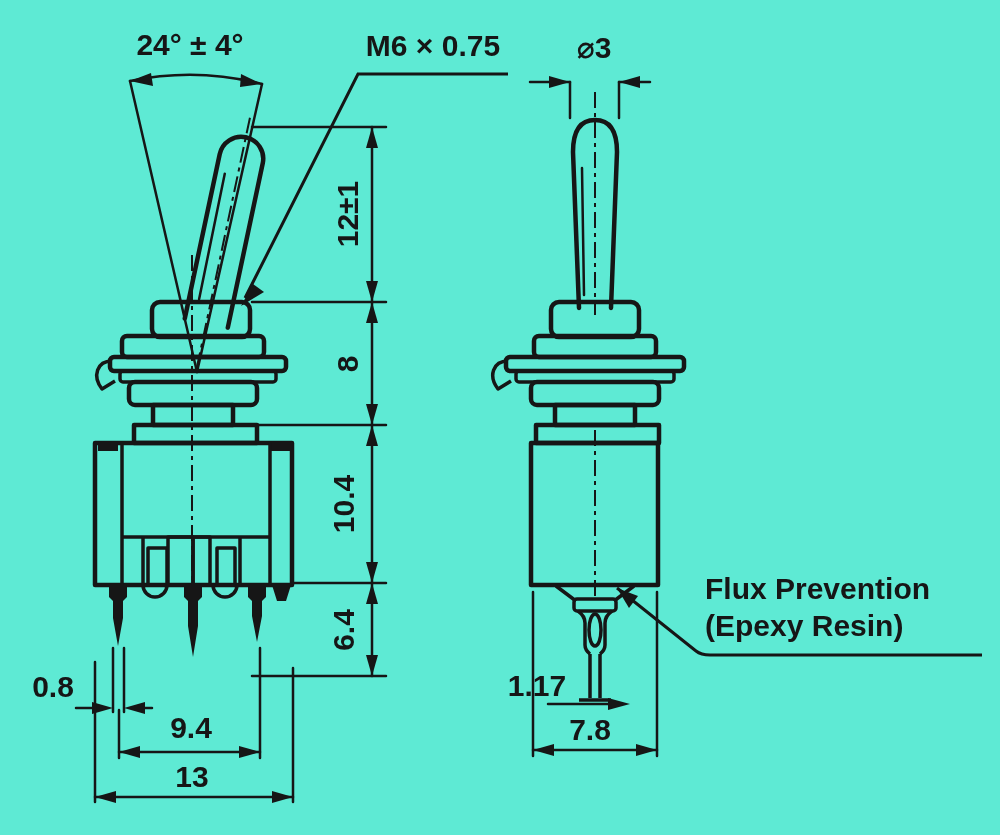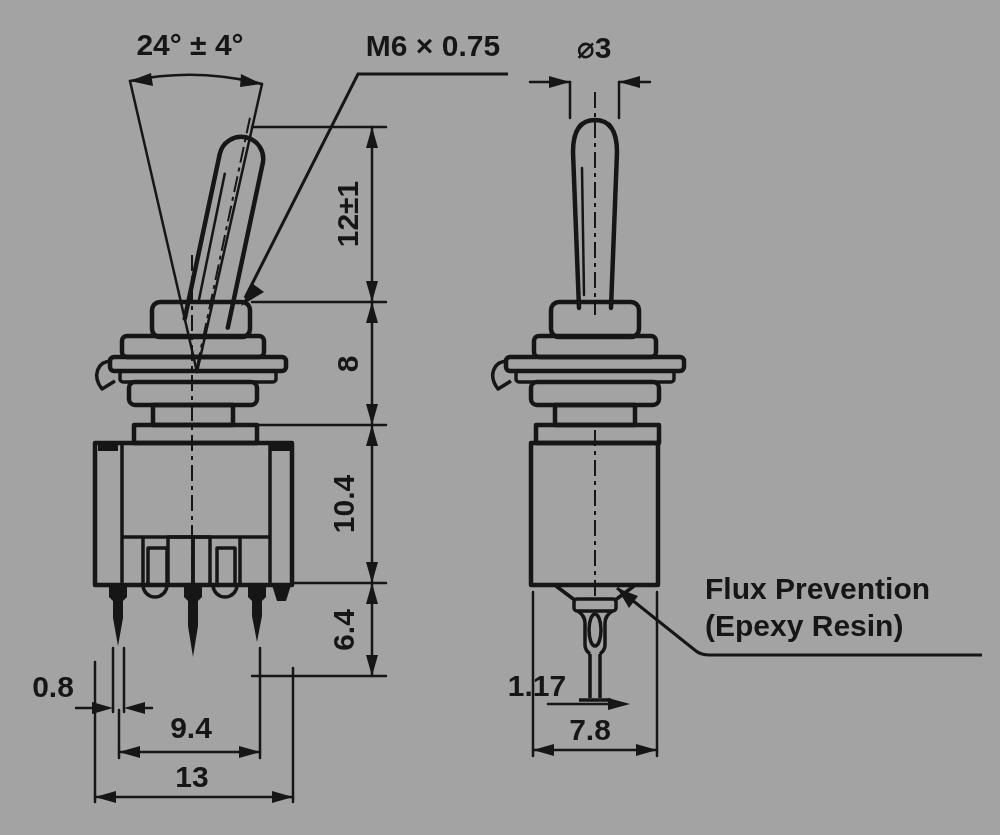--- a/index.html
+++ b/index.html
@@ -1,16 +1,16 @@
 <!DOCTYPE html>
 <html><head>
 <meta charset="utf-8">
 <style>
   html,body{margin:0;padding:0;background:#fff;}
-  .stage{position:relative;width:1000px;height:835px;background:#a3a3a3;overflow:hidden;text-align:right;}
+  .stage{position:relative;width:1000px;height:835px;background:#5eead4;overflow:hidden;text-align:right;}
   svg{display:block;}
   text{font-family:"Liberation Sans","DejaVu Sans",sans-serif;font-weight:bold;fill:#161616;}
   .dim-text{font-size:30px;}
   .note-text{font-size:30px;}
   .outline{stroke:#161616;fill:none;stroke-width:4.5;stroke-linejoin:round;stroke-linecap:round;}
   .thin{stroke:#161616;fill:none;stroke-width:2.5;stroke-linecap:round;}
   .med{stroke:#161616;fill:none;stroke-width:3.5;stroke-linejoin:round;}
   .leader{stroke:#161616;fill:none;stroke-width:3;}
   .centerline{stroke:#161616;fill:none;stroke-width:2;stroke-dasharray:16 5 4 5;}
   .arrow{fill:#161616;stroke:none;}

